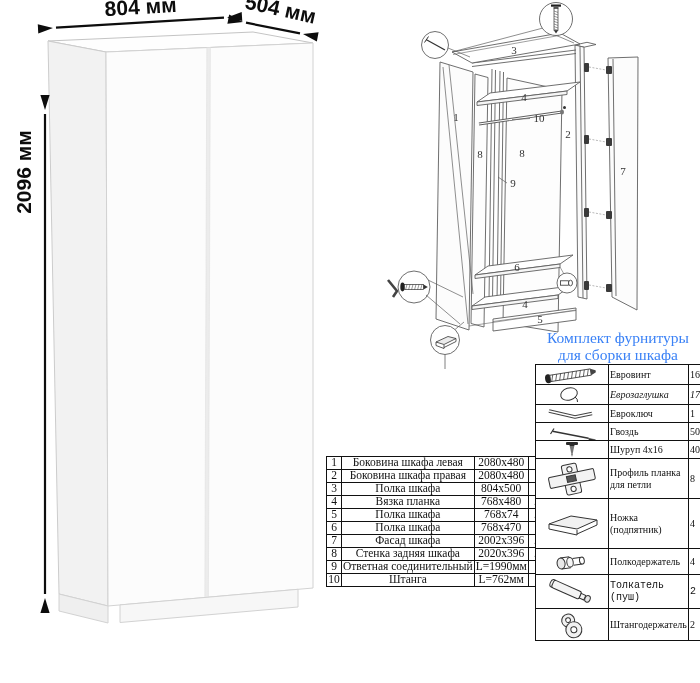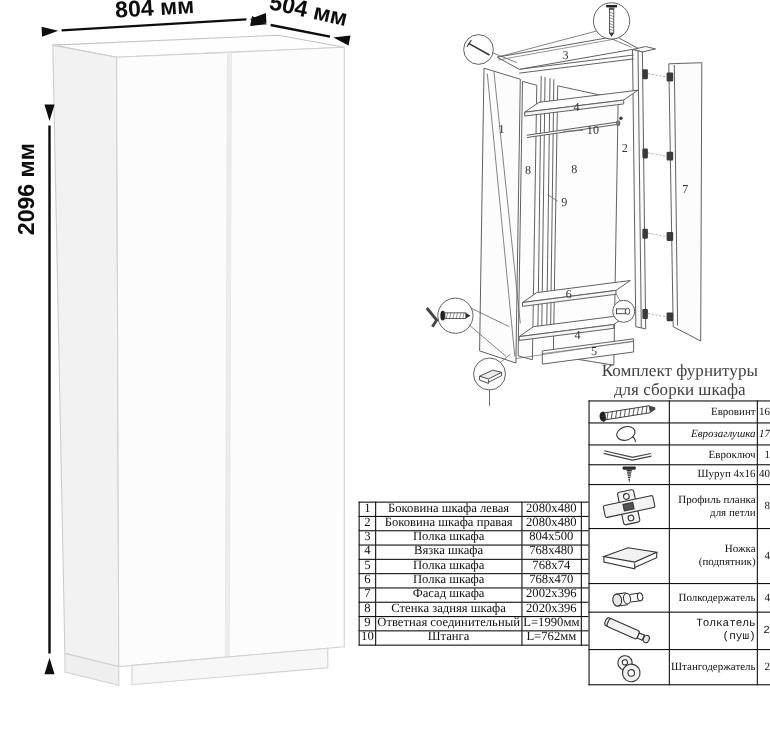--- a/index.html
+++ b/index.html
@@ -10,28 +10,28 @@
   .abs{position:absolute;}
   
   table{border-collapse:collapse;background:#fff;}
   .parts-table{left:326px;top:456px;font-size:11.5px;table-layout:fixed;}
   .parts-table td{
     border:1px solid #111;text-align:center;vertical-align:middle;
     padding:0 1px;height:12px;line-height:1.0;white-space:nowrap;overflow:hidden;
   }
   .hw-table{left:535px;top:364px;font-size:10px;table-layout:fixed;}
   .hw-table td{
-    border:1px solid #111;text-align:right;vertical-align:middle;
+    border:1px solid #111;text-align:left;vertical-align:middle;
     padding:0 1px;line-height:1.15;overflow:hidden;
   }
   .hw-table td.ic svg{display:block;margin:0 auto;}
   
   .hw-title{
     left:538px;top:329px;width:160px;text-align:center;
-    font-size:15.5px;line-height:17px;color:#404040;
+    font-size:15.5px;line-height:17px;color:#3b82f6;
   }
   
   .dimtxt{font-family:"Liberation Sans",sans-serif;font-weight:bold;font-size:21px;fill:#0d0d0d;}
   .numtxt{font-family:"Liberation Serif",serif;font-size:11px;fill:#333;}
 </style>
 </head>
 <body>
 
 <svg class="abs" style="left:0;top:0" width="340" height="683" viewBox="0 0 340 683">
 
@@ -258,21 +258,21 @@
         <td>1</td>
       </tr>
       <tr>
         <td>3</td>
         <td>Полка шкафа</td>
         <td>804х500</td>
         <td>1</td>
       </tr>
       <tr>
         <td>4</td>
-        <td>Вязка шкафа</td>
+        <td>Вязка планка</td>
         <td>768х480</td>
         <td>2</td>
       </tr>
       <tr>
         <td>5</td>
         <td>Полка шкафа</td>
         <td>768х74</td>
         <td>2</td>
       </tr>
       <tr>
@@ -344,20 +344,33 @@
           <svg width="66" height="16" viewBox="0 0 66 16">
             <path d="M10 5l26 6 17-3.5" fill="none" stroke="#444" stroke-width="3.6" stroke-linejoin="round"></path>
             <path d="M10 5l26 6 17-3.5" fill="none" stroke="#fff" stroke-width="1.4" stroke-linejoin="round"></path>
           </svg>
         </td>
         <td>Евроключ</td>
         <td>1</td>
       </tr>
       <tr style="height: 18px;">
         <td class="ic">
+          <svg width="66" height="16" viewBox="0 0 66 16">
+            <g stroke="#333">
+              <path d="M15 4.5l-3.5 5.5" stroke-width="1.2"></path>
+              <path d="M13.5 7.2l36 7" stroke-width="1.5"></path>
+              <path d="M49.5 14.2l7 1.6-6.3.6z" fill="#333" stroke-width="0.5"></path>
+            </g>
+          </svg>
+        </td>
+        <td>Гвоздь</td>
+        <td>50</td>
+      </tr>
+      <tr style="height: 18px;">
+        <td class="ic">
           <svg width="66" height="17" viewBox="0 0 66 17">
             <g transform="translate(26 0)">
               <rect x="1" y="1" width="12" height="3" rx="1" fill="#2b2b2b"></rect>
               <path d="M4.5 4h5l-2.5 12z" fill="#2b2b2b"></path>
               <path d="M4.2 6h5.6M4.6 8h4.8M5 10h4M5.4 12h3.2" stroke="#fff" stroke-width="0.7"></path>
             </g>
           </svg>
         </td>
         <td>Шуруп 4х16</td>
         <td>40</td>

